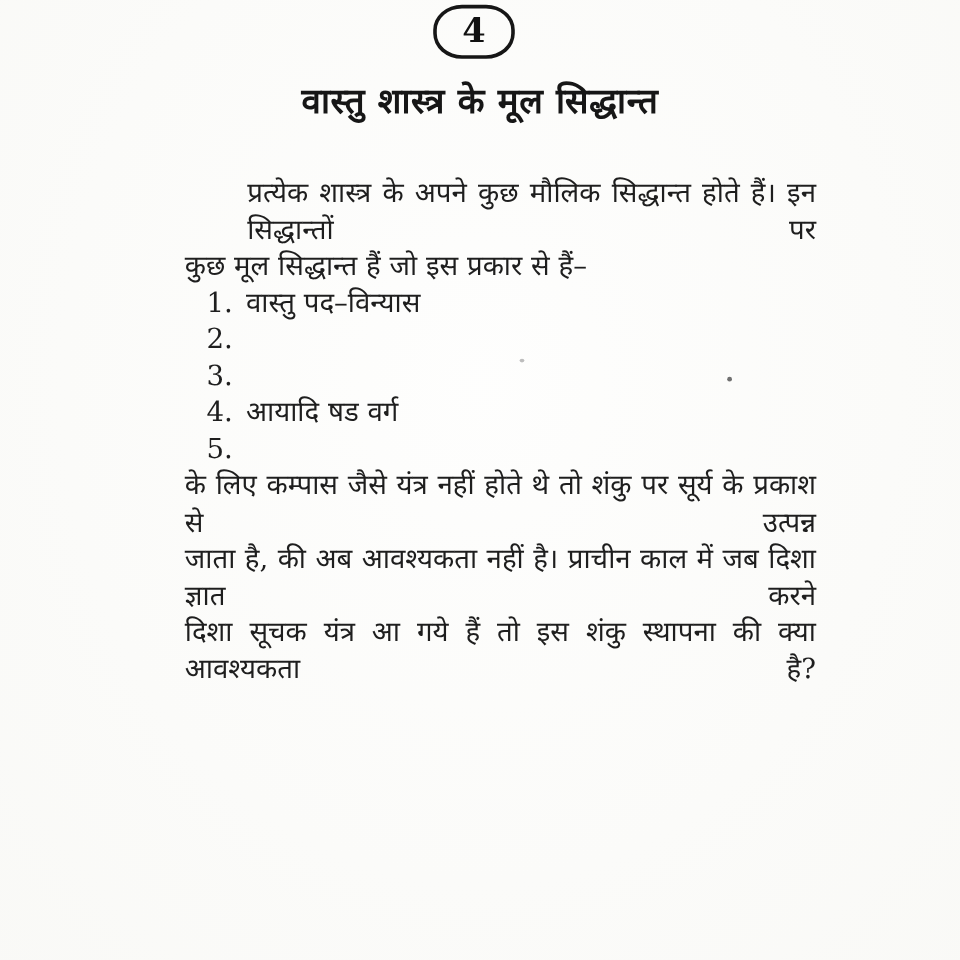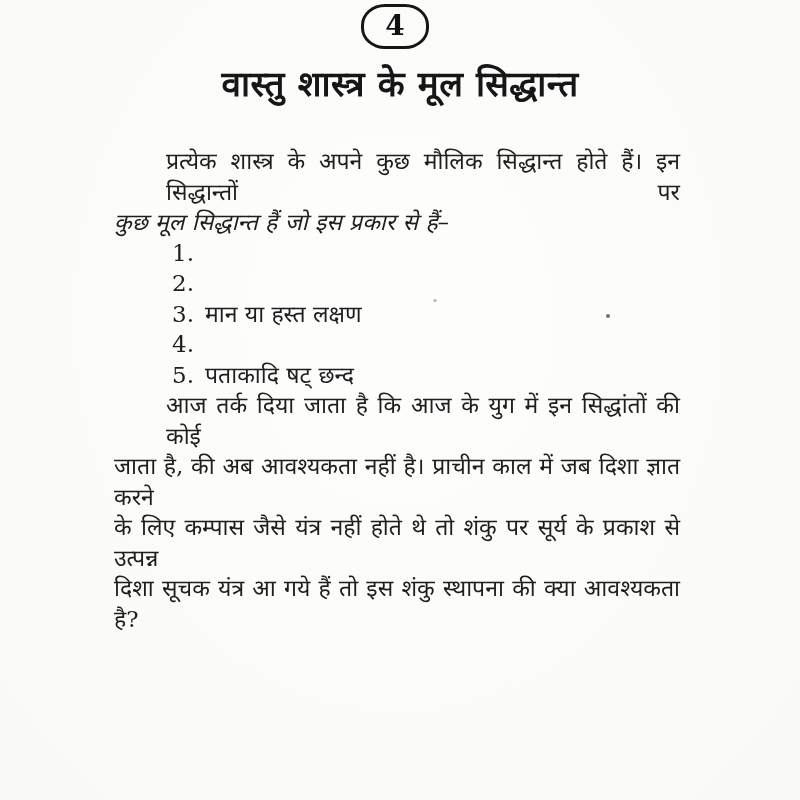--- a/index.html
+++ b/index.html
@@ -36,42 +36,43 @@
     font-weight:700;
     color:#111;
     transform:translateY(-1px);
   }
   
   .title{
     position:absolute;
     left:0; top:58px;
     width:800px;
     text-align:center;
-    font-size:35px;
+    font-size:29px;
     font-weight:700;
     letter-spacing:0.5px;
     color:#161616;
     line-height:52px;
   }
   
   .body{
     position:absolute;
     left:114px; top:146px;
     width:566px;
     font-size:23px;
     line-height:30.5px;
     color:var(--ink);
   }
   .line{
     text-align:justify;
     text-align-last:justify;
     white-space:normal;
+    margin-left:40px;
   }
   .line.first{ padding-left:52px; }
-  .line.no-stretch{ text-align-last:left;font-style:italic; }
+  .line.no-stretch{ text-align-last:left; }
   .list{ padding-left:58px; }
   .list-line{ display:flex; }
   .list-line .num{
     width:22px;
     flex:0 0 22px;
     margin-right:11px;
   }
   
   .artifact-dot{
     position:absolute;
@@ -92,40 +93,39 @@
   <h1 class="title">वास्तु शास्त्र के मूल सिद्धान्त</h1>
 
   <div class="body">
       <div class="para">
         <div class="line first">प्रत्येक शास्त्र के अपने कुछ मौलिक सिद्धान्त होते हैं। इन सिद्धान्तों पर</div>
         <div class="line no-stretch">कुछ मूल सिद्धान्त हैं जो इस प्रकार से हैं–</div>
       </div>
       <div class="list">
         <div class="list-line">
           <span class="num">1.</span>
+          <span>वास्तु पद–विन्यास</span>
         </div>
         <div class="list-line">
           <span class="num">2.</span>
         </div>
         <div class="list-line">
           <span class="num">3.</span>
-          <span>मान या हस्त लक्षण</span>
         </div>
         <div class="list-line">
           <span class="num">4.</span>
+          <span>आयादि षड वर्ग</span>
         </div>
         <div class="list-line">
           <span class="num">5.</span>
-          <span>पताकादि षट् छन्द</span>
         </div>
       </div>
       <div class="para">
-        <div class="line first">आज तर्क दिया जाता है कि आज के युग में इन सिद्धांतों की कोई</div>
+        <div class="line">के लिए कम्पास जैसे यंत्र नहीं होते थे तो शंकु पर सूर्य के प्रकाश से उत्पन्न</div>
         <div class="line">जाता है, की अब आवश्यकता नहीं है। प्राचीन काल में जब दिशा ज्ञात करने</div>
-        <div class="line">के लिए कम्पास जैसे यंत्र नहीं होते थे तो शंकु पर सूर्य के प्रकाश से उत्पन्न</div>
         <div class="line">दिशा सूचक यंत्र आ गये हैं तो इस शंकु स्थापना की क्या आवश्यकता है?</div>
       </div>
     </div>
 
   <div class="artifact-dot dot1"></div>
   <div class="artifact-dot dot2"></div>
 
 </div>
 
 </body></html>

